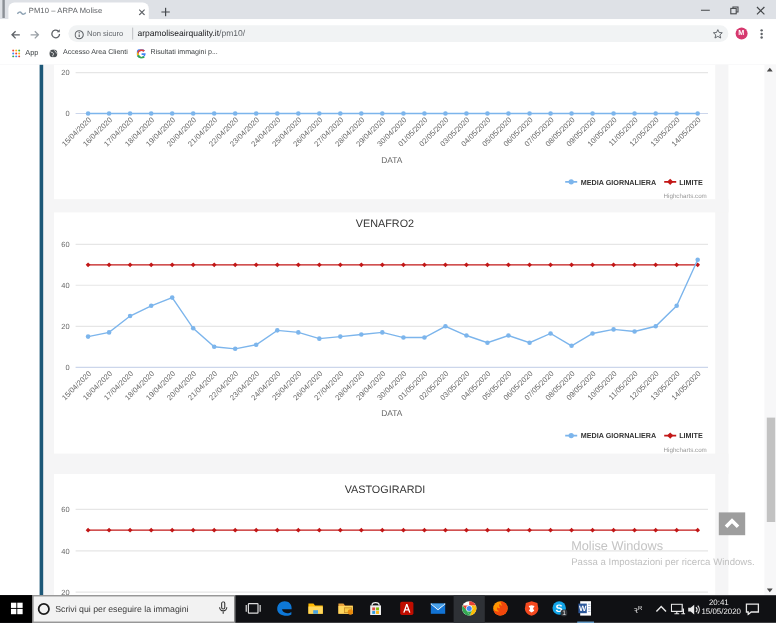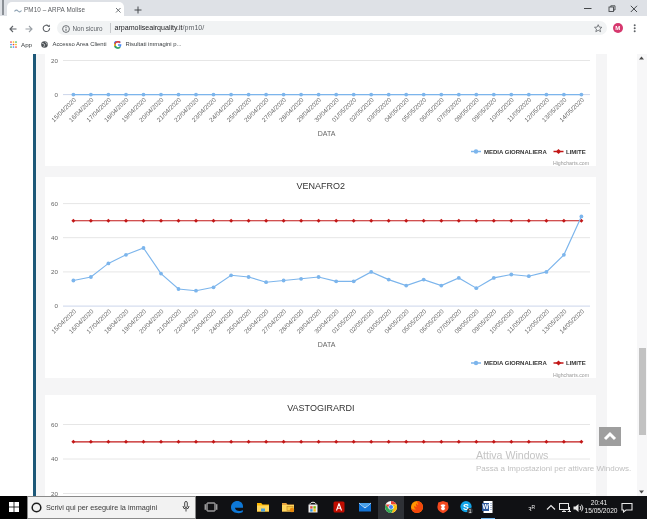--- a/index.html
+++ b/index.html
@@ -324,22 +324,22 @@
 <path d="M476.3 439.8 l2.0 2.0 -2.0 2.0 -2.0 -2.0 Z" fill="#c21717"></path>
 <path d="M493.8 439.8 l2.0 2.0 -2.0 2.0 -2.0 -2.0 Z" fill="#c21717"></path>
 <path d="M511.3 439.8 l2.0 2.0 -2.0 2.0 -2.0 -2.0 Z" fill="#c21717"></path>
 <path d="M528.8 439.8 l2.0 2.0 -2.0 2.0 -2.0 -2.0 Z" fill="#c21717"></path>
 <path d="M546.4 439.8 l2.0 2.0 -2.0 2.0 -2.0 -2.0 Z" fill="#c21717"></path>
 <path d="M563.9 439.8 l2.0 2.0 -2.0 2.0 -2.0 -2.0 Z" fill="#c21717"></path>
 <path d="M581.4 439.8 l2.0 2.0 -2.0 2.0 -2.0 -2.0 Z" fill="#c21717"></path>
 </g>
     </svg>
 
-<div class="abs" style="left:476px;top:448.5px;font-size:10.6px;color:#c4c4c4">Attiva Windows</div>
-<div class="abs" style="left:476px;top:463.5px;font-size:8px;color:#c0c0c0">Passa a Impostazioni per attivare Windows.</div>
+<div class="abs" style="left:476px;top:448.5px;font-size:10.6px;color:#c4c4c4">Molise Windows</div>
+<div class="abs" style="left:476px;top:463.5px;font-size:8px;color:#c0c0c0">Passa a Impostazioni per ricerca Windows.</div>
 
 <div class="abs" style="left:599px;top:427px;width:22px;height:19px;background:#9e9e9e"></div>
 <svg class="abs" style="left:603px;top:431px" width="14" height="11">
       <path d="M2 8 L7 3 L12 8" stroke="#fff" stroke-width="3" fill="none"></path>
     </svg>
 
 <div class="abs" style="left:637px;top:54px;width:10px;height:442px;background:#f7f7f8"></div>
 <svg class="abs" style="left:638.5px;top:56px" width="5" height="4">
       <path d="M0 3.5 L2.5 0.5 L5 3.5 Z" fill="#4a4a4a"></path>
     </svg>

